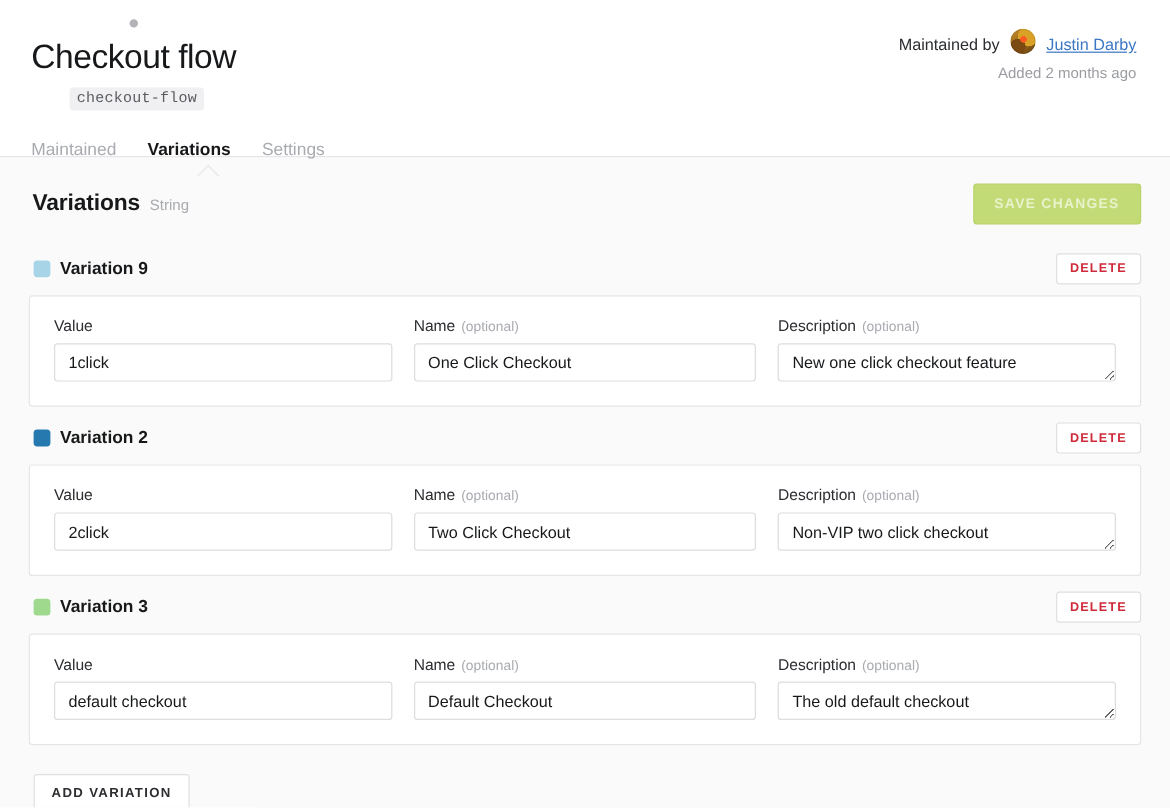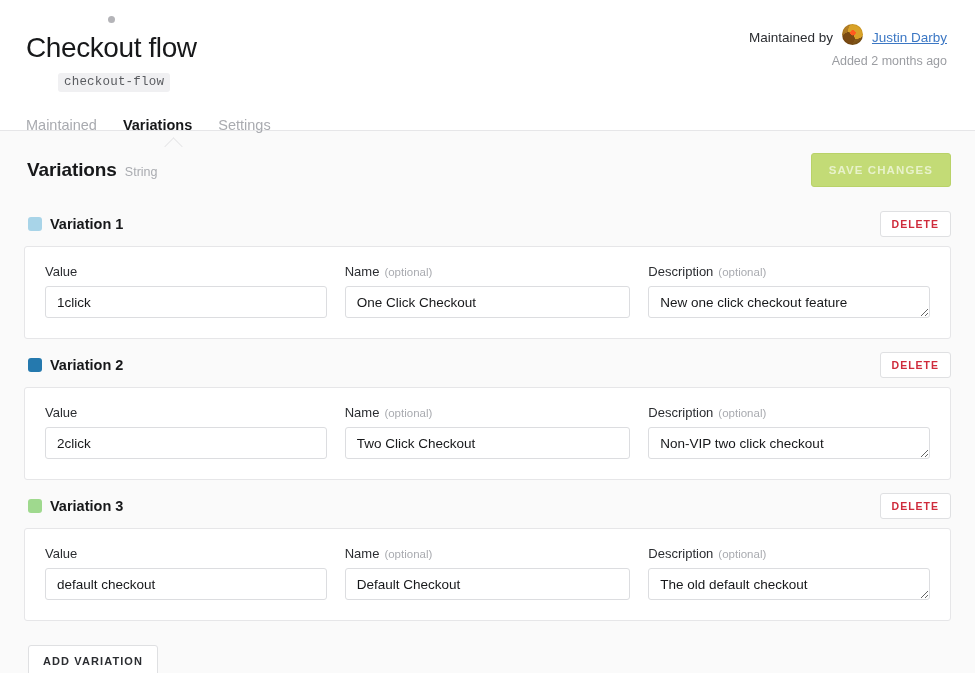--- a/index.html
+++ b/index.html
@@ -320,21 +320,21 @@
       <span class="section-type">String</span>
     </div>
     <button class="save-btn">SAVE CHANGES</button>
   </div>
 
   
   <div class="variation">
     <div class="variation-head">
       <div class="variation-label-wrap">
         <span class="swatch" style="background:#a8d4e8"></span>
-        <span class="variation-name">Variation 1</span>
+        <span class="variation-name">Variation 9</span>
       </div>
       <button class="delete-btn">DELETE</button>
     </div>
     <div class="variation-card">
       <div class="field value-field">
         <div class="field-label">
           <span>Value</span>
         </div>
         <input class="text-input" value="1click" style="">
       </div>

